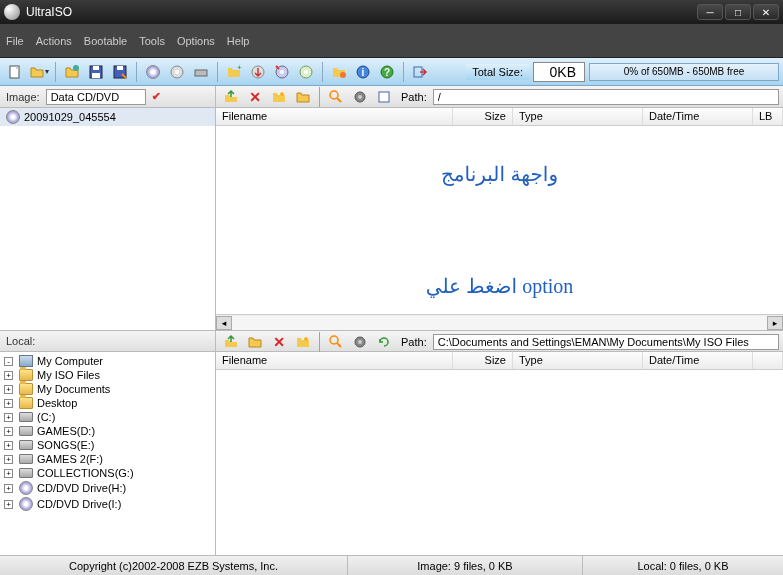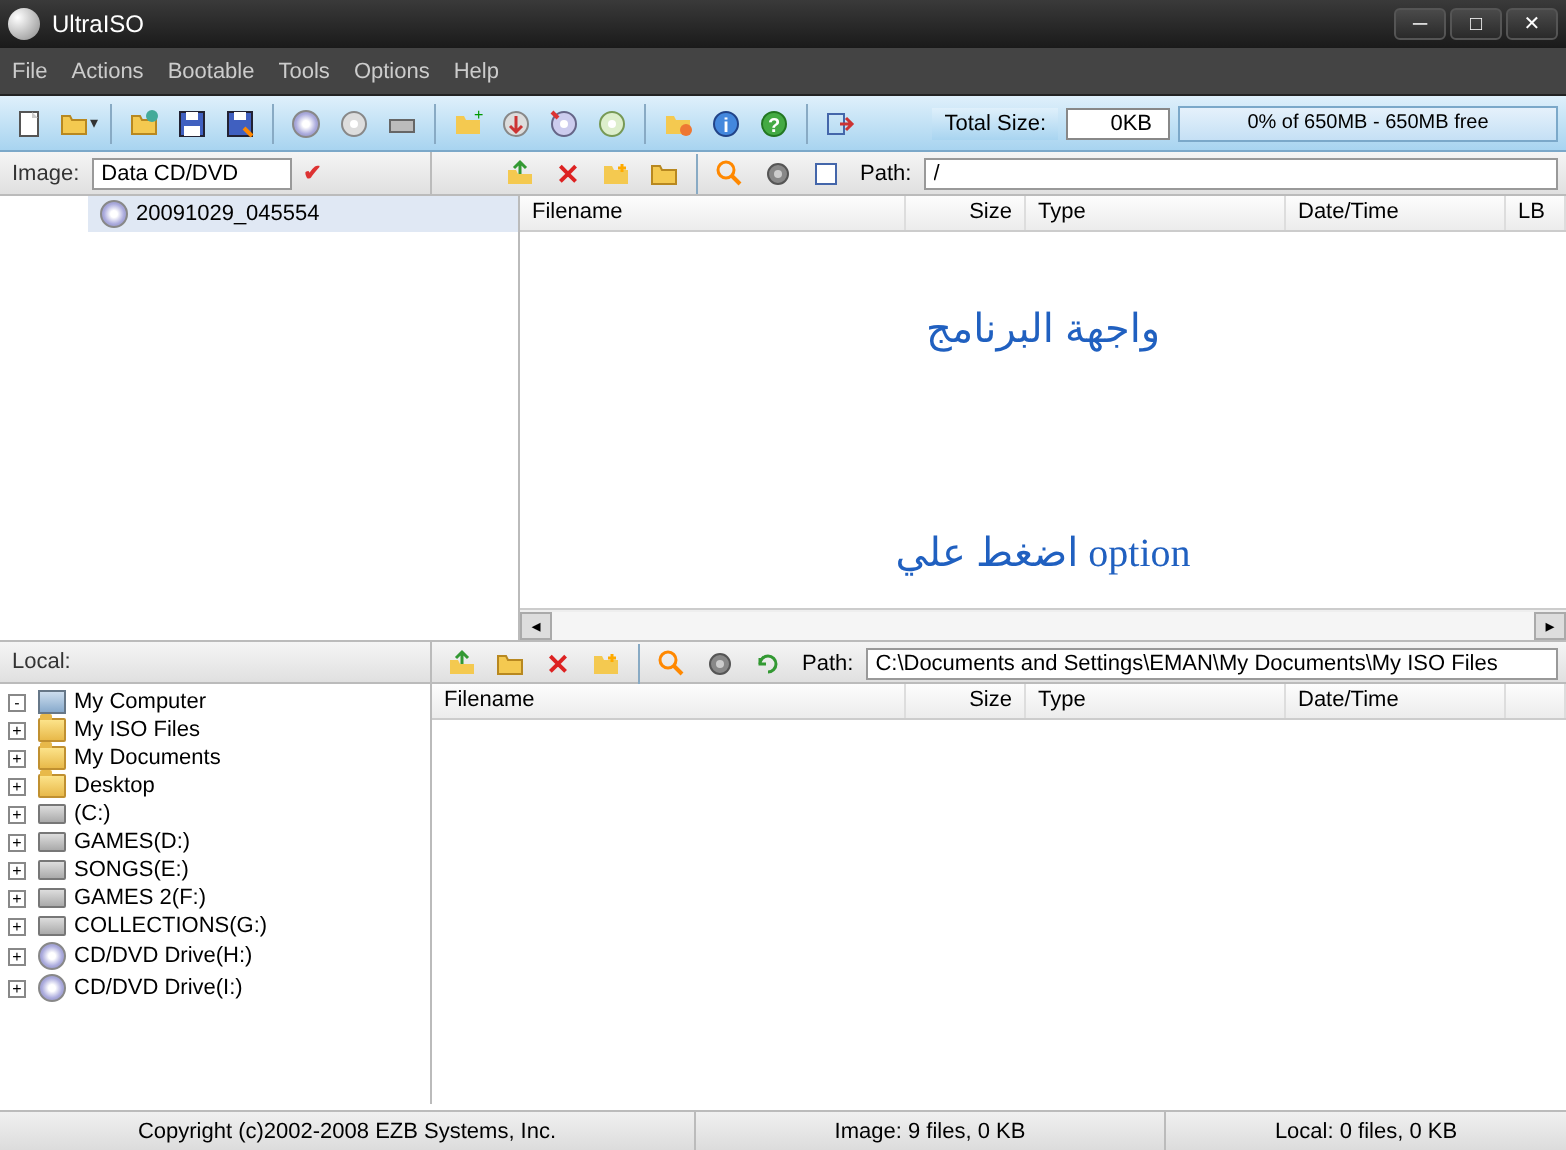--- a/index.html
+++ b/index.html
@@ -2,39 +2,39 @@
 <html><head>
 <meta charset="utf-8">
 <style>
 * { box-sizing: border-box; margin: 0; padding: 0; }
 body { font-family: Tahoma, sans-serif; font-size: 11px; background: #fff; width: 783px; height: 575px; overflow: hidden; position: relative; }
 .titlebar { background: linear-gradient(#3a3a3a, #1a1a1a); height: 24px; display: flex; align-items: center; padding: 12px 4px; color: #fff; }
 .titlebar .app-icon { width: 16px; height: 16px; background: radial-gradient(circle at 30% 30%, #fff, #888); border-radius: 50%; margin-right: 6px; }
 .titlebar .title { flex: 1; font-size: 12px; }
 .winbtns { display: flex; gap: 2px; }
 .winbtn { width: 26px; height: 16px; background: linear-gradient(#4a4a4a,#2a2a2a); border: 1px solid #555; border-radius: 3px; display: flex; align-items: center; justify-content: center; color: #fff; font-size: 10px; cursor: pointer; }
-.menubar { background: #444; height: 24px; display: flex; align-items: center; padding: 0 6px; gap: 12px; color: #ccc; font-size: 11px; border-bottom: 1px solid #222; }
+.menubar { background: #444; height: 34px; display: flex; align-items: center; padding: 0 6px; gap: 12px; color: #ccc; font-size: 11px; border-bottom: 1px solid #222; }
 .menubar span { cursor: pointer; }
 .toolbar { background: linear-gradient(#dff0fb, #a8d4f0); height: 28px; display: flex; align-items: center; padding: 0 4px; border-bottom: 1px solid #7ba8c9; gap: 2px; }
 .tbtn { width: 22px; height: 22px; display: flex; align-items: center; justify-content: center; cursor: pointer; border-radius: 2px; }
 .tsep { width: 1px; height: 20px; background: #88aac4; margin: 0 3px; }
 .icon-svg { width: 16px; height: 16px; }
 .totsize { margin-left: auto; display: flex; align-items: center; gap: 4px; }
 .totlabel { background: linear-gradient(#dff0fb,#a8d4f0); padding: 2px 6px; font-size: 11px; }
-.totval { background: #fff; border: 1px solid #888; padding: 1px 8px; width: 52px; text-align: right; font-size: 11px; }
+.totval { background: #fff; border: 1px solid #888; padding: 1px 8px; width: 52px; text-align: right; font-size: 14px; }
 .progressbar { width: 190px; height: 18px; background: linear-gradient(#e5f1fb,#c5e0f5); border: 1px solid #7ba8c9; font-size: 10px; display: flex; align-items: center; justify-content: center; }
-.subbar { background: linear-gradient(#f5f5f5,#e0e0e0); height: 22px; display: flex; border-bottom: 1px solid #bbb; gap: 29px; }
+.subbar { background: linear-gradient(#f5f5f5,#e0e0e0); height: 22px; display: flex; border-bottom: 1px solid #bbb; }
 .leftlabel { width: 216px; display: flex; align-items: center; padding: 0 6px; border-right: 1px solid #bbb; height: 100%; gap: 6px; }
 .leftlabel .lbl { color: #333; }
 .imagetype { background: #fff; border: 1px solid #999; padding: 1px 4px; width: 100px; font-size: 11px; display: flex; align-items: center; justify-content: space-between; }
 .checkmark { color: #d33; font-weight: bold; }
 .righttools { flex: 1; display: flex; align-items: center; padding: 0 4px; gap: 2px; }
 .pathlabel { font-size: 11px; margin: 0 4px; }
 .pathinput { flex: 1; background: #fff; border: 1px solid #999; padding: 1px 4px; font-size: 11px; height: 16px; }
-.content { display: flex; height: 222px; padding-left: 44px; }
+.content { display: flex; height: 222px; }
 .leftpane { width: 216px; background: #fff; border-right: 1px solid #bbb; overflow: auto; }
 .treeitem { display: flex; align-items: center; padding: 2px 6px; gap: 4px; font-size: 11px; cursor: pointer; }
 .treeitem.sel { background: #e0e8f4; }
 .rightpane { flex: 1; display: flex; flex-direction: column; position: relative; }
 .colheader { background: linear-gradient(#fdfdfd,#ececec); height: 18px; display: flex; border-bottom: 1px solid #ccc; font-size: 11px; }
 .col { border-right: 1px solid #ddd; padding: 2px 6px; }
 .col.fn { flex: 1; }
 .col.sz { width: 60px; text-align: right; }
 .col.tp { width: 130px; }
 .col.dt { width: 110px; }

